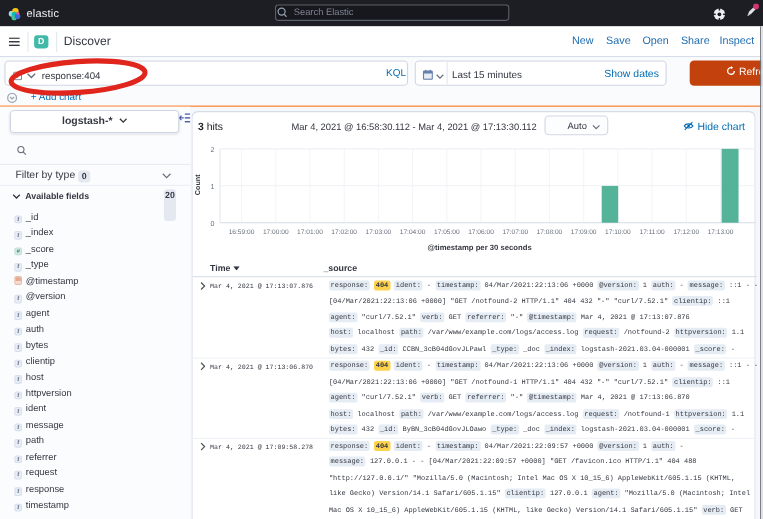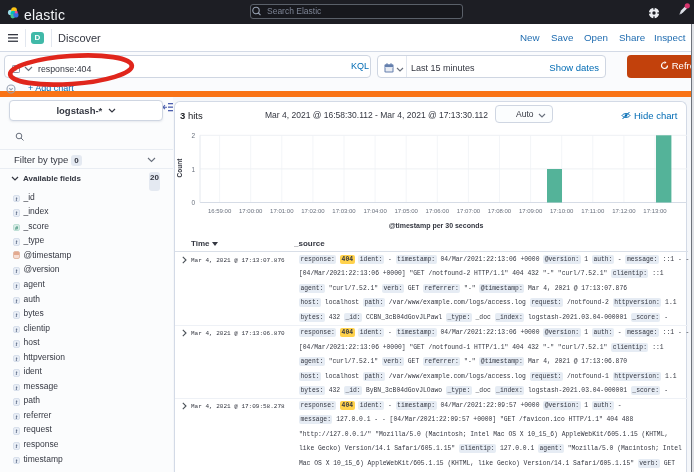--- a/index.html
+++ b/index.html
@@ -1,28 +1,28 @@
 <!DOCTYPE html>
 <html><head><meta charset="utf-8"><style>
 *{margin:0;padding:0;box-sizing:border-box}
 html,body{width:694px;height:472px;overflow:hidden}
 body{font-family:"Liberation Sans",sans-serif;background:#f5f7fa;position:relative}
 .abs{position:absolute}
 
 #topbar{position:absolute;left:0;top:0;width:694px;height:24px;background:#1d1e24}
-#topbar .brand{position:absolute;left:24px;top:7px;color:#f1f3f6;font-size:14px;letter-spacing:.2px}
+#topbar .brand{position:absolute;left:24px;top:7px;color:#f1f3f6;font-size:10px;letter-spacing:.2px}
 #searchE{position:absolute;left:250px;top:4px;width:213px;height:15px;background:#17181d;border:1px solid #5a6069;border-radius:3px;color:#7d8494;font-size:8.5px;line-height:13px;padding-left:16px}
 
 #navbar{position:absolute;left:0;top:24px;width:694px;height:28px;background:#fff;border-bottom:1px solid #d3dae6}
 .vsep{position:absolute;top:5px;height:18px;width:1px;background:#e2e7ef}
 #dbadge{position:absolute;left:31px;top:8px;width:13px;height:12px;background:#40b9a8;border-radius:3px;color:#fff;font-size:8px;font-weight:bold;text-align:center;line-height:12px}
 #disc{position:absolute;left:58px;top:7.5px;font-size:11px;color:#343741}
 .navlink{position:absolute;top:8px;font-size:9.8px;color:#1f6cb0}
 
-#qbar{position:absolute;left:0;top:52px;width:694px;height:45px;background:#fafbfd;border-bottom:6px solid #f97316}
+#qbar{position:absolute;left:0;top:52px;width:694px;height:45px;background:#fafbfd;border-bottom:1px solid #f97316}
 #qinput{position:absolute;left:4px;top:3px;width:367px;height:23px;background:#fff;border:1px solid #cfd6e2;border-radius:4px}
 #qtext{position:absolute;left:33px;top:7.5px;font-size:8.8px;color:#343741}
 #kql{position:absolute;left:346px;top:5px;font-size:9px;color:#006bb4}
 #dpick{position:absolute;left:377px;top:3px;width:229px;height:23px;background:#fff;border:1px solid #cfd6e2;border-radius:4px}
 #dpsep{position:absolute;left:28px;top:0;width:1px;height:21px;background:#e2e7ef}
 #last15{position:absolute;left:33px;top:7px;font-size:9px;color:#343741}
 #showdates{position:absolute;right:6px;top:6px;font-size:9.5px;color:#006bb4}
 #refresh{position:absolute;left:627px;top:2.5px;width:78px;height:23px;background:#c2410c;border-radius:4px;color:#fff;font-size:9.5px;text-align:right;line-height:22px}
 #addfilter{position:absolute;left:28px;top:31px;font-size:9px;color:#006bb4}
 
@@ -161,21 +161,21 @@
   <div class="badge abs" style="left:71px;top:4.5px;width:11px;height:11px;font-size:8px;line-height:11px">0</div>
   <svg class="abs" style="left:147px;top:7px" width="9" height="6" viewBox="0 0 9 6">
         <path d="M1 1 L4.5 4.5 L8 1" fill="none" stroke="#69707d" stroke-width="1.1"></path>
       </svg>
  </div>
  <div id="avh">
   <svg class="abs" style="left:11px;top:4px" width="8" height="5" viewBox="0 0 8 5">
         <path d="M1 1 L4 4 L7 1" fill="none" stroke="#343741" stroke-width="1.2"></path>
       </svg>
   <div class="t">Available fields</div>
-  <div class="badge abs" style="left:149px;top:0px;width:11px;height:19px;font-size:8px;line-height:11px">20</div>
+  <div class="badge abs" style="left:149px;top:0px;width:11px;height:29px;font-size:8px;line-height:11px">20</div>
  </div>
  <div class="fitem" style="top:92.7px;line-height:14.7px"><span class="fchip">t</span>_id</div>
  <div class="fitem" style="top:107.2px;line-height:14.7px"><span class="fchip">t</span>_index</div>
  <div class="fitem" style="top:121.8px;line-height:14.7px"><span class="fchip" style="background:#d9ece7;border-color:#bfe0d6;color:#3e8f77">#</span>_score</div>
  <div class="fitem" style="top:136.3px;line-height:14.7px"><span class="fchip">t</span>_type</div>
  <div class="fitem" style="top:150.8px;line-height:14.7px"><span class="fchip" style="background:linear-gradient(#e3a98f 0 3px,#f6ddd3 3px);border-color:#e3bba7"></span>@timestamp</div>
  <div class="fitem" style="top:165.4px;line-height:14.7px"><span class="fchip">t</span>@version</div>
  <div class="fitem" style="top:180.0px;line-height:14.7px"><span class="fchip">t</span>agent</div>
  <div class="fitem" style="top:194.5px;line-height:14.7px"><span class="fchip">t</span>auth</div>
  <div class="fitem" style="top:209.0px;line-height:14.7px"><span class="fchip">t</span>bytes</div>

